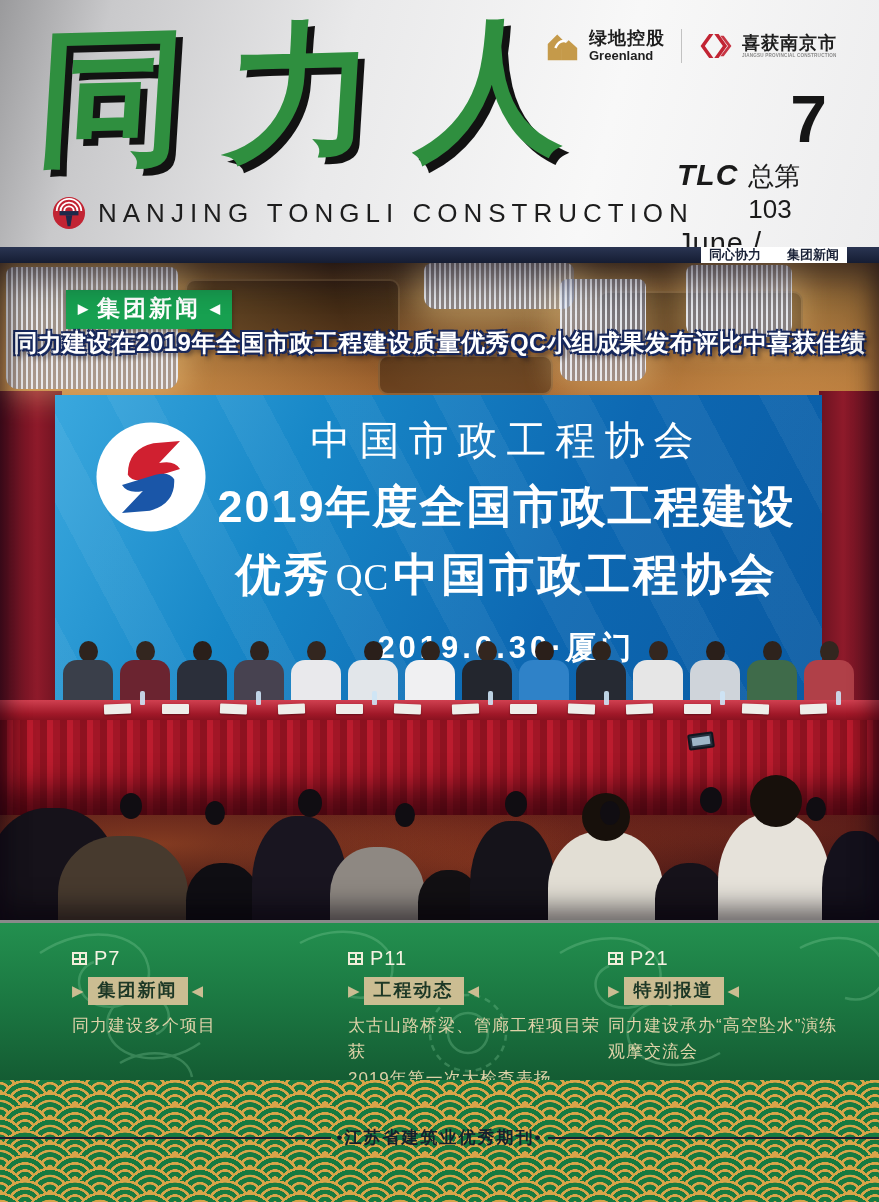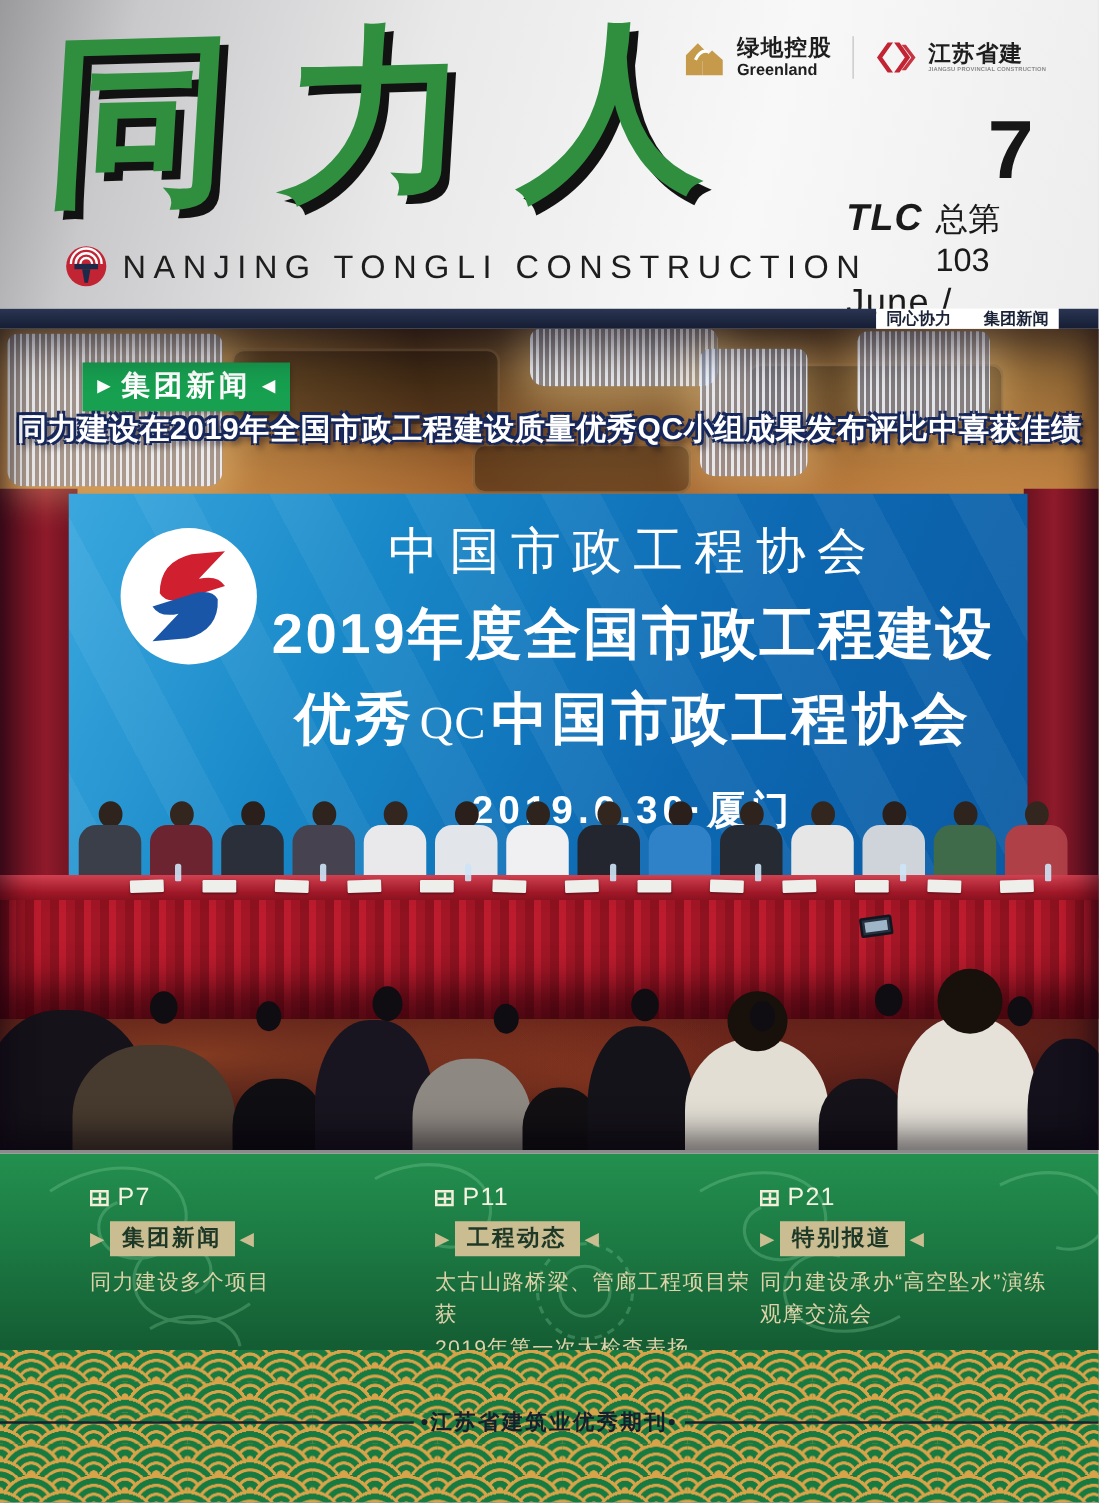--- a/index.html
+++ b/index.html
@@ -150,21 +150,21 @@
         </div>
       </div>
       <div class="logo-sep"></div>
       <div class="logo">
         <svg width="36" height="32" viewBox="0 0 42 32">
           <path d="M13 2 L3 16 L13 30 L18 30 L8 16 L18 2 Z" fill="#c22433"></path>
           <path d="M19 2 L29 16 L19 30 L24 30 L34 16 L24 2 Z" fill="#c22433"></path>
           <path d="M26 4 L35 16 L26 28 L30 28 L39 16 L30 4 Z" fill="#c22433" opacity="0.92"></path>
         </svg>
         <div class="logo-text">
-          <span class="logo-cn">江苏省建</span>
+          <span class="logo-cn">喜获南京市</span>
           <span class="logo-en tiny">JIANGSU PROVINCIAL CONSTRUCTION</span>
         </div>
       </div>
     </div>
 
     <h1 class="title">同力人</h1>
 
     <div class="subtitle-row">
       <span class="tongli-logo">
         <svg width="34" height="34" viewBox="0 0 36 36">

